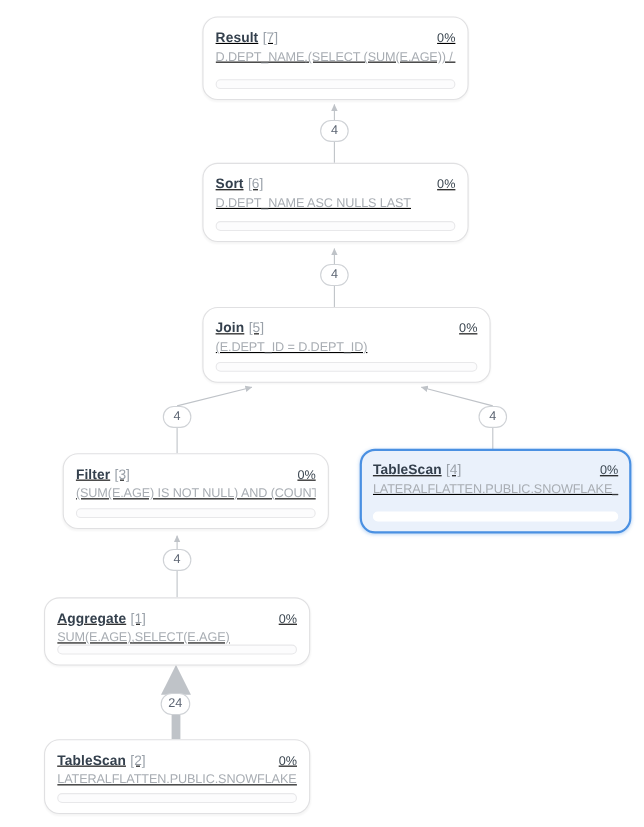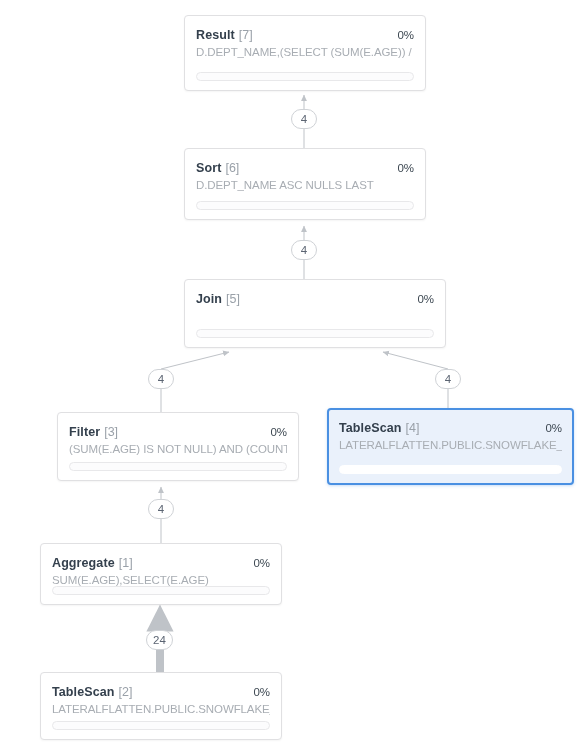--- a/index.html
+++ b/index.html
@@ -26,23 +26,24 @@
     left: 0; top: 0;
     width: 585px;
     height: 752px;
     overflow: visible;
   }
   .node {
     position: absolute;
     box-sizing: border-box;
     background: #ffffff;
     border: 1px solid #e0e0e2;
-    border-radius: 4px;
+    border-radius: 14px;
     padding: 9px 11px 0 11px;
     box-shadow: 0 1px 2px rgba(0,0,0,0.045);
+    text-decoration: underline;
   }
   .node.selected {
     background: #eaf1fb;
     border: 2px solid #4a90e2;
     box-shadow: 0 1px 3px rgba(74,144,226,0.30);
     padding: 8px 10px 0 10px;
   }
   .node-head {
     display: flex;
     align-items: baseline;
@@ -172,20 +173,21 @@
     <div class="node-bar"></div>
   </div>
 
   <div class="node" style="left:184px; top:279px; width:262px; height:69px;">
     <div class="node-head">
       <div>
         <span class="node-title">Join</span><span class="node-idx">[5]</span>
       </div>
       <span class="node-pct">0%</span>
     </div>
+    <div class="node-sub">(E.DEPT_ID = D.DEPT_ID)</div>
     <div class="node-bar"></div>
   </div>
 
   <div class="node" style="left:40px; top:412px; width:242px; height:69px;margin-left:17px;">
     <div class="node-head">
       <div>
         <span class="node-title">Filter</span><span class="node-idx">[3]</span>
       </div>
       <span class="node-pct">0%</span>
     </div>

